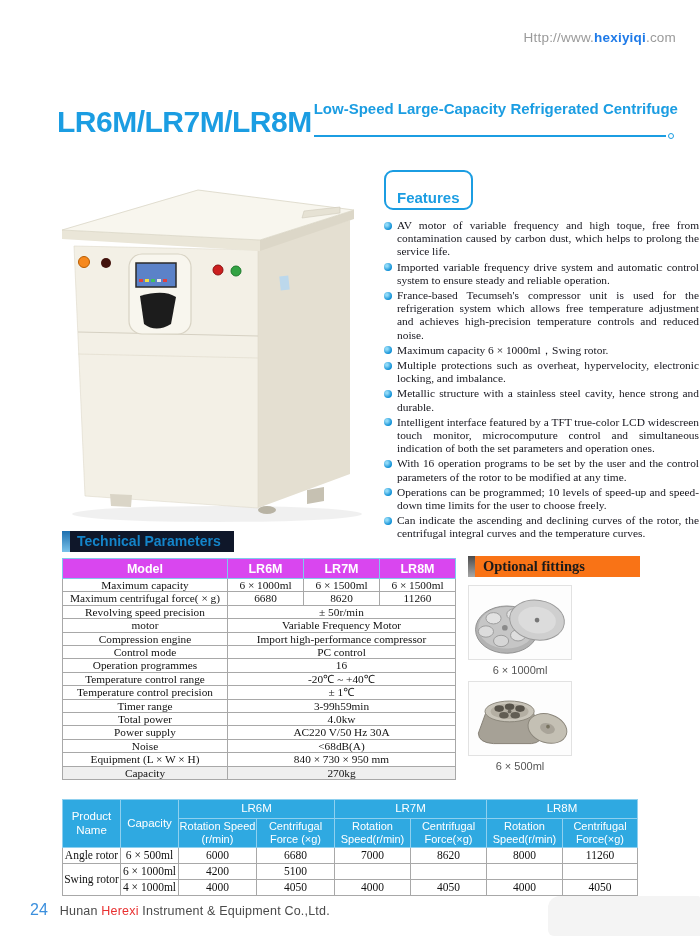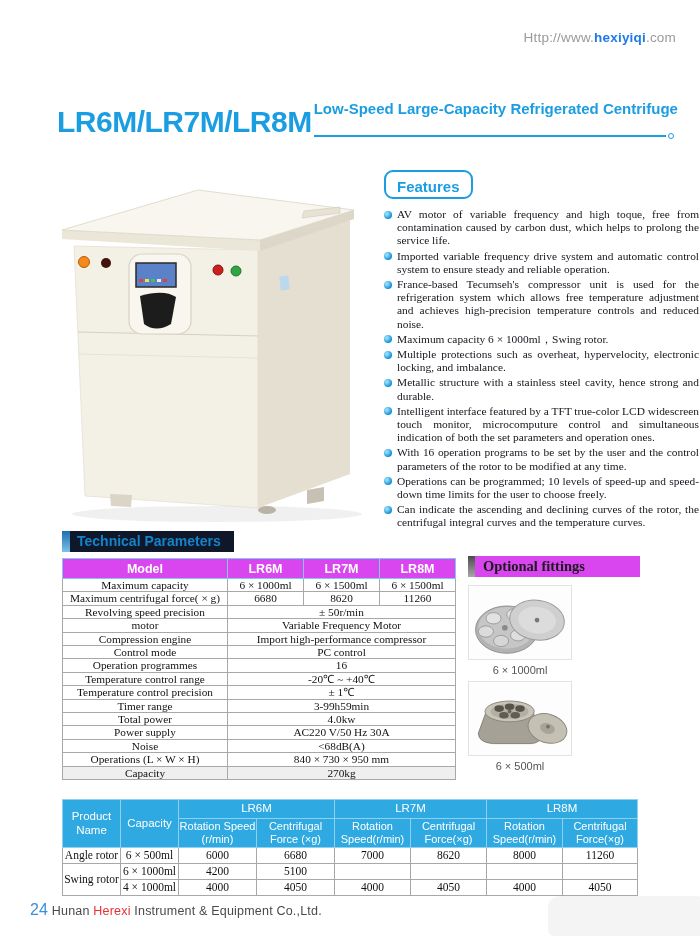--- a/index.html
+++ b/index.html
@@ -13,34 +13,34 @@
   .models{font-size:30px;font-weight:bold;color:#1b9de2;line-height:1.05;letter-spacing:-.5px;}
   .subtitle-block{position:relative;margin-left:2px;padding-bottom:19px;}
   .subtitle{font-size:15px;font-weight:bold;color:#1b9de2;white-space:nowrap;}
   .underline{position:absolute;left:0;bottom:0;width:352px;height:2px;background:#1b9de2;}
   .underline-dot{position:absolute;right:-8px;top:-2px;width:4px;height:4px;border:1.5px solid #1b9de2;
                  border-radius:50%;background:#fff;}
   
   .machine{position:absolute;left:52px;top:166px;}
   
   .features{position:absolute;left:384px;top:170px;width:315px;}
-  .features-heading{display:inline-block;border:2px solid #1b9de2;border-radius:9px;padding:6px 11px 2px;
+  .features-heading{display:inline-block;border:2px solid #1b9de2;border-radius:9px;padding:17px 11px 2px;
                     color:#1b9de2;font-size:15px;font-weight:bold;margin-bottom:9px;}
   .feature-item{position:relative;padding-left:13px;font-family:"Liberation Serif",serif;
                 font-size:11.4px;line-height:13.2px;text-align:justify;color:#15151d;margin-bottom:2px;}
   .bullet{position:absolute;left:0;top:2.5px;width:8px;height:8px;border-radius:50%;
           background:radial-gradient(circle at 35% 35%,#8fd9f7 15%,#0e8fd6 70%);}
   
   .sec-heading{position:absolute;height:21px;}
   .sec-heading .bar{position:absolute;left:0;top:0;width:8px;height:21px;}
   .sec-heading .txt{display:block;margin-left:15px;line-height:21px;font-weight:bold;}
   .tech-heading{left:62px;top:531px;width:172px;background:#0f172a;}
   .tech-heading .bar{background:linear-gradient(180deg,#1d6fae,#79c2ea);}
   .tech-heading .txt{font-size:14px;color:#1484c9;}
-  .fit-heading{left:468px;top:556px;width:172px;background:#d946ef;}
+  .fit-heading{left:468px;top:556px;width:172px;background:#f97316;}
   .fit-heading .bar{background:linear-gradient(180deg,#4a4a4a,#a8a8a8);width:7px;}
   .fit-heading .txt{font-family:"Liberation Serif",serif;font-size:14.5px;color:#1a1a1a;}
   
   table{border-collapse:collapse;table-layout:fixed;}
   .tech-table{position:absolute;left:62px;top:558px;width:393px;}
   .tech-table th{background:#d946ef;color:#fff;font-size:12.5px;font-weight:bold;height:19px;
                  border:1px solid #7fc9ec;padding:0;}
   .tech-table td{border:1px solid #a8a8a8;font-family:"Liberation Serif",serif;font-size:11.3px;
                  height:12.4px;line-height:12.4px;text-align:center;padding:0;color:#111;}
   .tech-table tr.shaded td{background:#efefef;}
@@ -52,21 +52,21 @@
   .rotor-table td{border:1px solid #a8a8a8;font-family:"Liberation Serif",serif;font-size:11.5px;
                   height:15px;line-height:15px;text-align:center;padding:0;color:#111;background:#fff;}
   
   .fit-item{position:absolute;width:104px;text-align:center;}
   .fit-box{width:102px;height:73px;background:#fdfdfd;border:1px solid #e2e2e2;
            display:flex;align-items:center;justify-content:center;}
   .fit-caption{margin-top:4px;font-size:11px;color:#555;}
   .fit-1{left:468px;top:585px;}
   .fit-2{left:468px;top:681px;}
   
-  .footer{position:absolute;left:30px;top:901px;display:flex;align-items:baseline;gap:4px;}
+  .footer{position:absolute;left:30px;top:901px;display:flex;align-items:baseline;gap:12px;}
   .page-num{color:#3b8fdd;font-size:16px;}
   .company{font-size:12.5px;color:#4a4a4a;letter-spacing:.2px;}
   .company .red{color:#e83030;}
   .page-curl{position:absolute;right:0;bottom:3px;width:152px;height:40px;background:#f4f4f4;
              border-radius:12px 2px 0 6px;}
 </style>
 </head>
 <body>
 
 <div class="page">
@@ -196,21 +196,21 @@
     </tr>
     <tr>
       <td>Power supply</td>
       <td colspan="3">AC220 V/50 Hz 30A</td>
     </tr>
     <tr>
       <td>Noise</td>
       <td colspan="3">&lt;68dB(A)</td>
     </tr>
     <tr>
-      <td>Operations (L × W × H)</td>
+      <td>Equipment (L × W × H)</td>
       <td colspan="3">840 × 730 × 950 mm</td>
     </tr>
     <tr class="shaded">
       <td>Capacity</td>
       <td colspan="3">270kg</td>
     </tr>
   </tbody>
     </table>
 
   <div class="sec-heading fit-heading">

